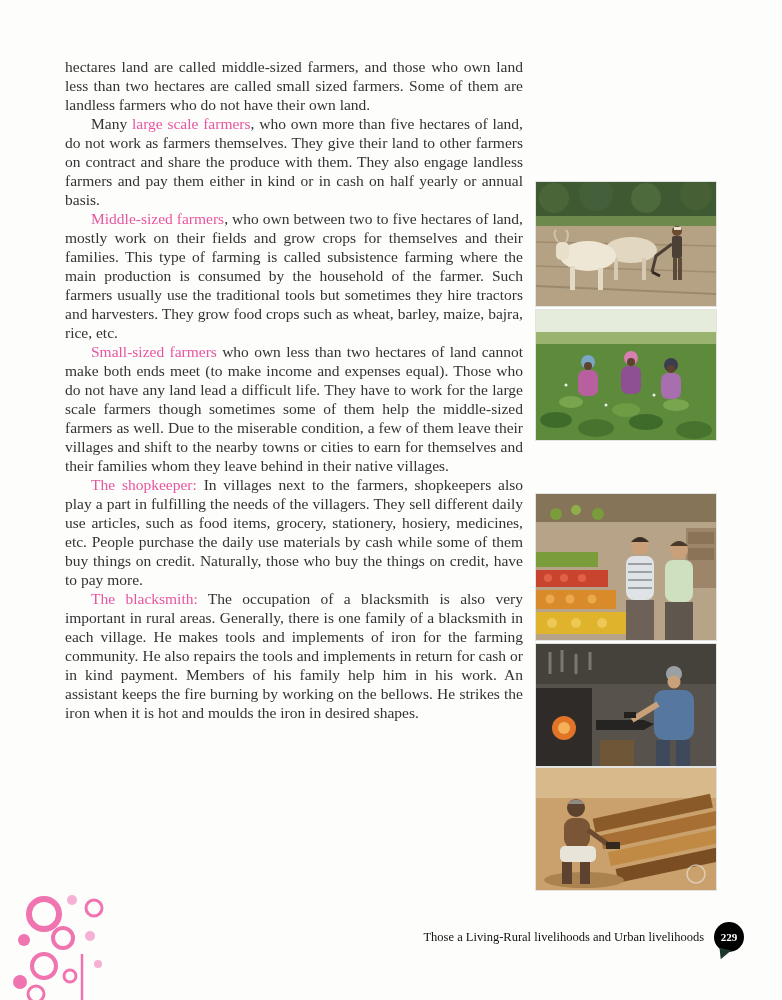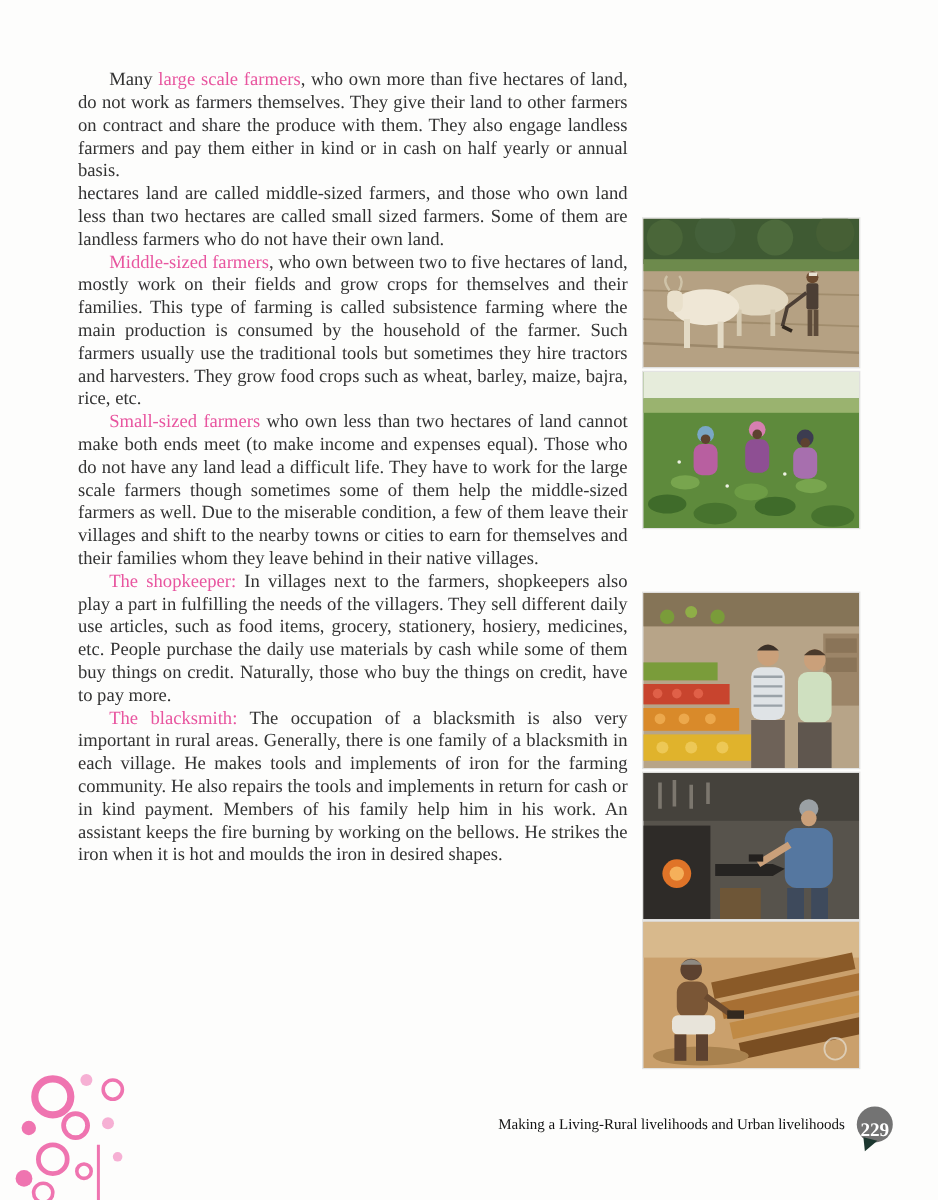--- a/index.html
+++ b/index.html
@@ -27,41 +27,41 @@
     background:#ddd;
   }
   .photo svg { display:block; width:100%; height:100%; }
   .footer {
     position:absolute; top:922px; right:38px;
     display:flex; align-items:center; gap:10px;
   }
   .footer-title { font-size:12.5px; color:#111111; white-space:nowrap; }
   .badge {
     position:relative; width:30px; height:30px; border-radius:50%;
-    background:#737373; color:#ffffff;
-    display:flex; align-items:flex-end; justify-content:center;
-    font-size:16px; font-weight:bold;
+    background:#000000; color:#ffffff;
+    display:flex; align-items:center; justify-content:center;
+    font-size:11px; font-weight:bold;
   }
   .badge::after {
     content:""; position:absolute; left:4px; bottom:-8px;
     width:0; height:0;
     border-left:4px solid transparent;
     border-right:8px solid transparent;
     border-top:11px solid #1c372f;
     transform:rotate(14deg);
   }
   .decor { position:absolute; left:6px; bottom:0; }
 </style>
 </head>
 <body>
 
 <div class="text-col">
+  <p class="para no-indent"><span>hectares land are called middle-sized farmers, and those who own land less than two hectares are called small sized farmers. Some of them are landless farmers who do not have their own land.</span><span class="lead"></span><span></span></p>
+
   <p class="para"><span>Many </span><span class="lead">large scale farmers</span><span>, who own more than five hectares of land, do not work as farmers themselves. They give their land to other farmers on contract and share the produce with them. They also engage landless farmers and pay them either in kind or in cash on half yearly or annual basis.</span></p>
-
-  <p class="para no-indent"><span>hectares land are called middle-sized farmers, and those who own land less than two hectares are called small sized farmers. Some of them are landless farmers who do not have their own land.</span><span class="lead"></span><span></span></p>
 
   <p class="para"><span></span><span class="lead">Middle-sized farmers</span><span>, who own between two to five hectares of land, mostly work on their fields and grow crops for themselves and their families. This type of farming is called subsistence farming where the main production is consumed by the household of the farmer. Such farmers usually use the traditional tools but sometimes they hire tractors and harvesters. They grow food crops such as wheat, barley, maize, bajra, rice, etc.</span></p>
 
   <p class="para"><span></span><span class="lead">Small-sized farmers</span><span> who own less than two hectares of land cannot make both ends meet (to make income and expenses equal). Those who do not have any land lead a difficult life. They have to work for the large scale farmers though sometimes some of them help the middle-sized farmers as well. Due to the miserable condition, a few of them leave their villages and shift to the nearby towns or cities to earn for themselves and their families whom they leave behind in their native villages.</span></p>
 
   <p class="para"><span></span><span class="lead">The shopkeeper:</span><span> In villages next to the farmers, shopkeepers also play a part in fulfilling the needs of the villagers. They sell different daily use articles, such as food items, grocery, stationery, hosiery, medicines, etc. People purchase the daily use materials by cash while some of them buy things on credit. Naturally, those who buy the things on credit, have to pay more.</span></p>
 
   <p class="para"><span></span><span class="lead">The blacksmith:</span><span> The occupation of a blacksmith is also very important in rural areas. Generally, there is one family of a blacksmith in each village. He makes tools and implements of iron for the farming community. He also repairs the tools and implements in return for cash or in kind payment. Members of his family help him in his work. An assistant keeps the fire burning by working on the bellows. He strikes the iron when it is hot and moulds the iron in desired shapes.</span></p>
 
 </div>
@@ -199,21 +199,21 @@
       <rect x="70" y="74" width="14" height="7" fill="#33291f"></rect>
       <rect x="26" y="94" width="10" height="22" fill="#5d4230"></rect>
       <rect x="44" y="94" width="10" height="22" fill="#5d4230"></rect>
       <circle cx="160" cy="106" r="9" fill="none" stroke="#e6e0d4" stroke-width="1.5" opacity="0.7"></circle>
     </svg>
   </figure>
 
 </div>
 
 <div class="footer">
-  <span class="footer-title">Making a Living-Rural livelihoods and Urban livelihoods</span>
+  <span class="footer-title">Those a Living-Rural livelihoods and Urban livelihoods</span>
   <div class="badge">
     <span>229</span>
   </div>
 </div>
 
 <svg class="decor" width="140" height="112" viewBox="0 0 140 112">
   <g fill="none" stroke="#ef74b0">
     <circle cx="38" cy="26" r="15" stroke-width="6"></circle>
     <circle cx="66" cy="12" r="5" fill="#f6b0d4" stroke="none"></circle>
     <circle cx="88" cy="20" r="8" stroke-width="3"></circle>

